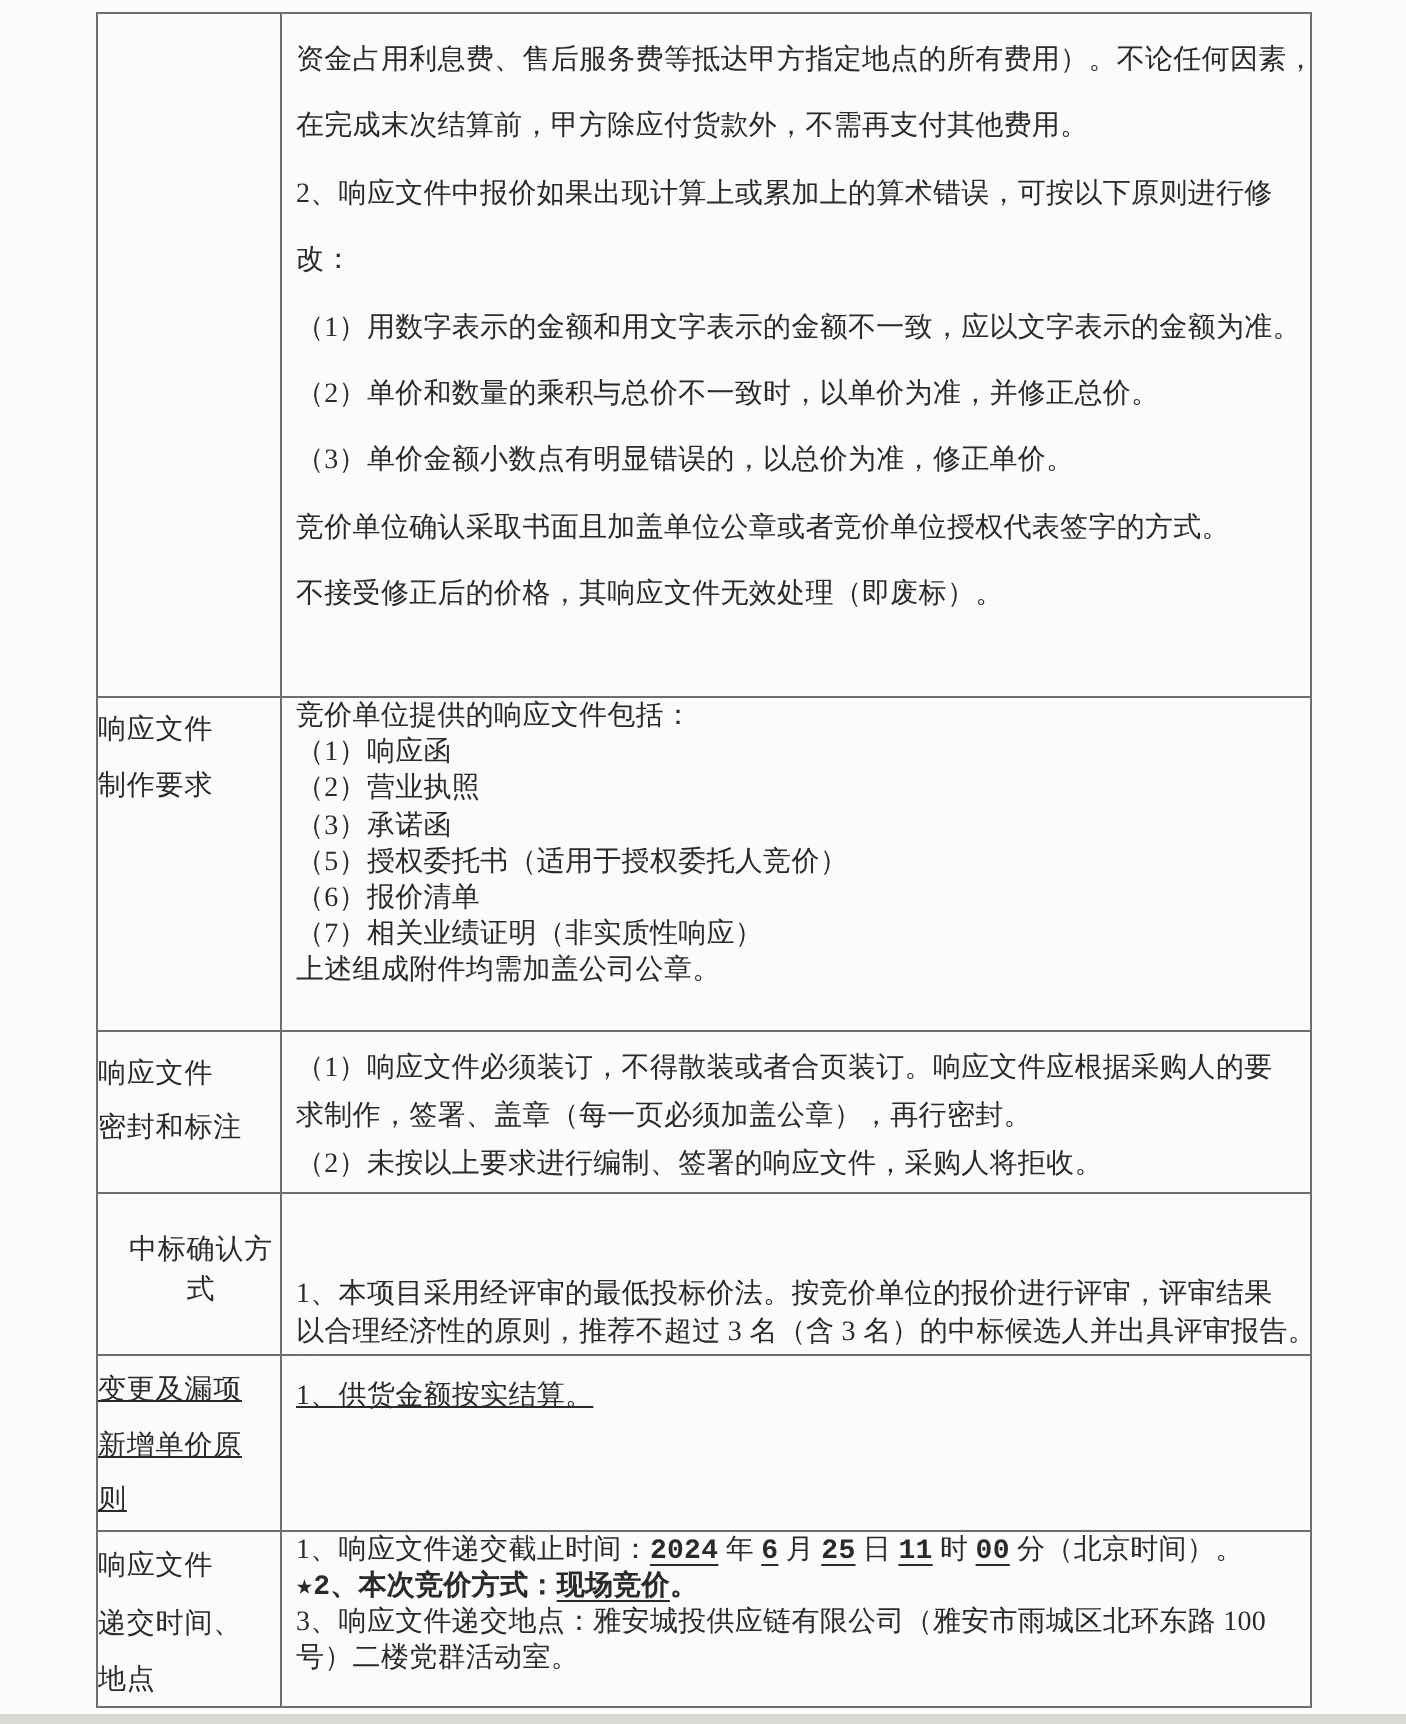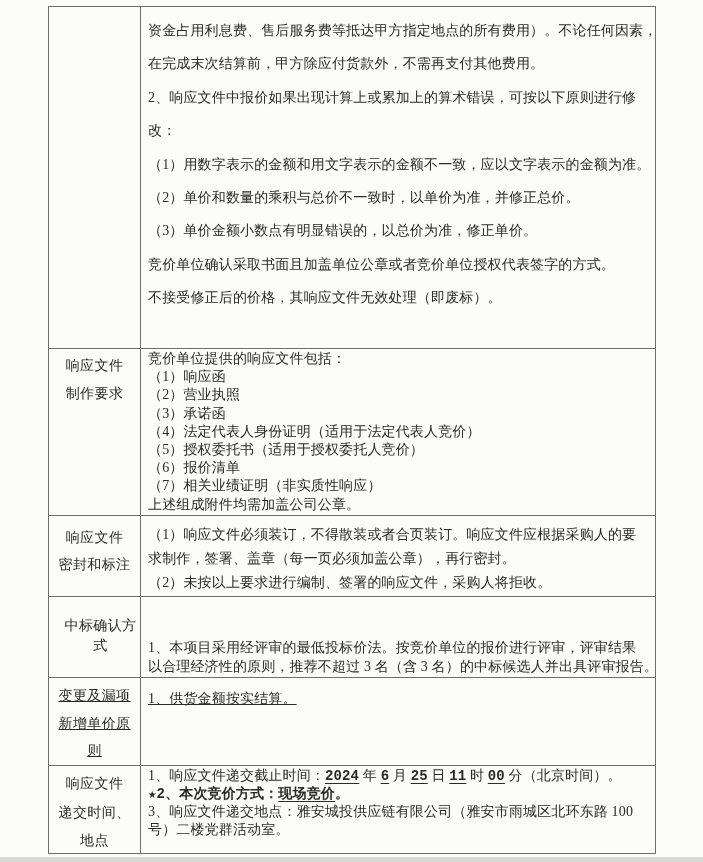--- a/index.html
+++ b/index.html
@@ -21,21 +21,21 @@
 
   .doc-table{
     position:absolute;left:48px;top:6px;width:606px;
     border:1px solid var(--border);
     background:transparent;
   }
   .row{display:flex;box-sizing:border-box;overflow:hidden;}
   .row + .row{border-top:1px solid var(--border);}
   .cell-label{
     width:92px;flex:0 0 92px;border-right:1px solid var(--border);
-    text-align:center;box-sizing:border-box;
+    text-align:left;box-sizing:border-box;
     font-size:14px;letter-spacing:.4px;
   }
   .cell-content{
     flex:1;box-sizing:border-box;padding-left:7px;padding-right:4px;
     font-size:14px;letter-spacing:.15px;
   }
   .line{white-space:nowrap;}
   .u{text-decoration:underline;text-underline-offset:3px;}
   .b{font-weight:700;font-family:Liberation Mono, monospace;}
 
@@ -86,21 +86,20 @@
     <div class="row r1">
       <div class="cell-label">
           <div class="line">响应文件</div>
           <div class="line">制作要求</div>
         </div>
       <div class="cell-content">
           <div class="line">竞价单位提供的响应文件包括：</div>
           <div class="line">（1）响应函</div>
           <div class="line">（2）营业执照</div>
           <div class="line">（3）承诺函</div>
-          <div class="line">（4）法定代表人身份证明（适用于法定代表人竞价）</div>
           <div class="line">（5）授权委托书（适用于授权委托人竞价）</div>
           <div class="line">（6）报价清单</div>
           <div class="line">（7）相关业绩证明（非实质性响应）</div>
           <div class="line">上述组成附件均需加盖公司公章。</div>
         </div>
     </div>
 
     <div class="row r2">
       <div class="cell-label">
           <div class="line">响应文件</div>

